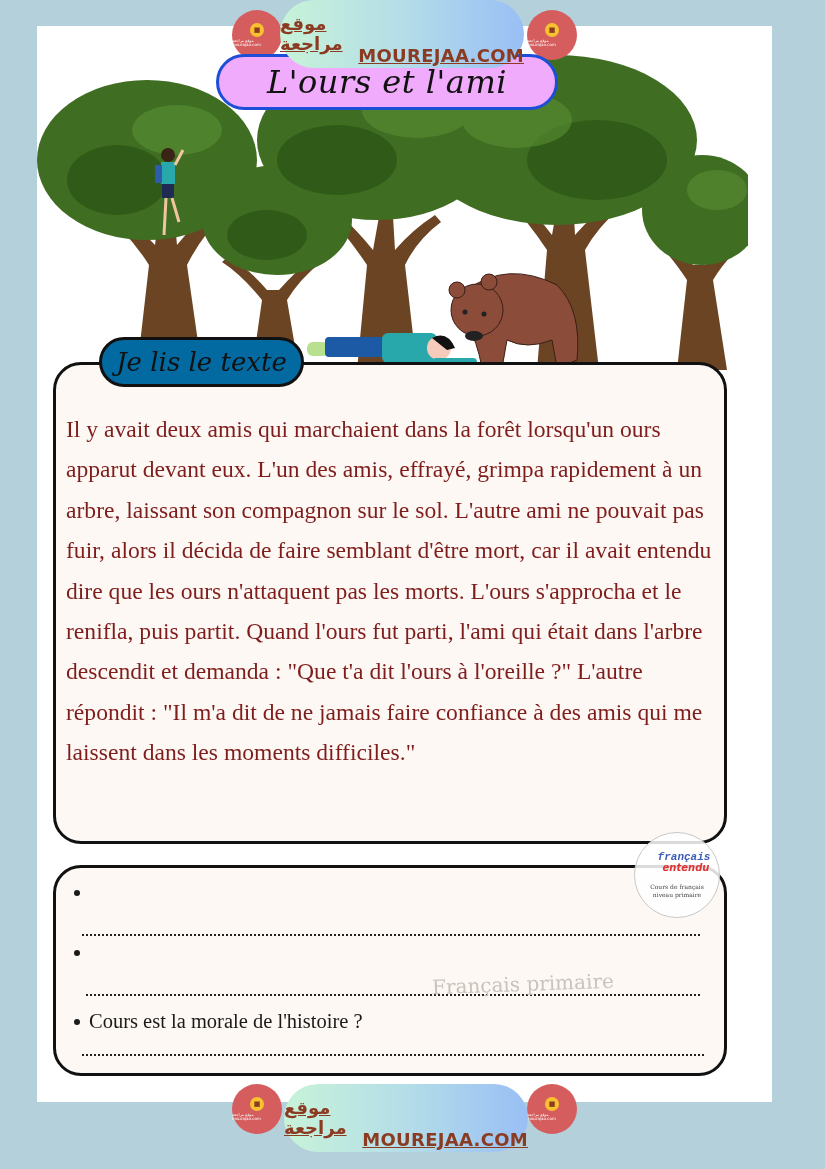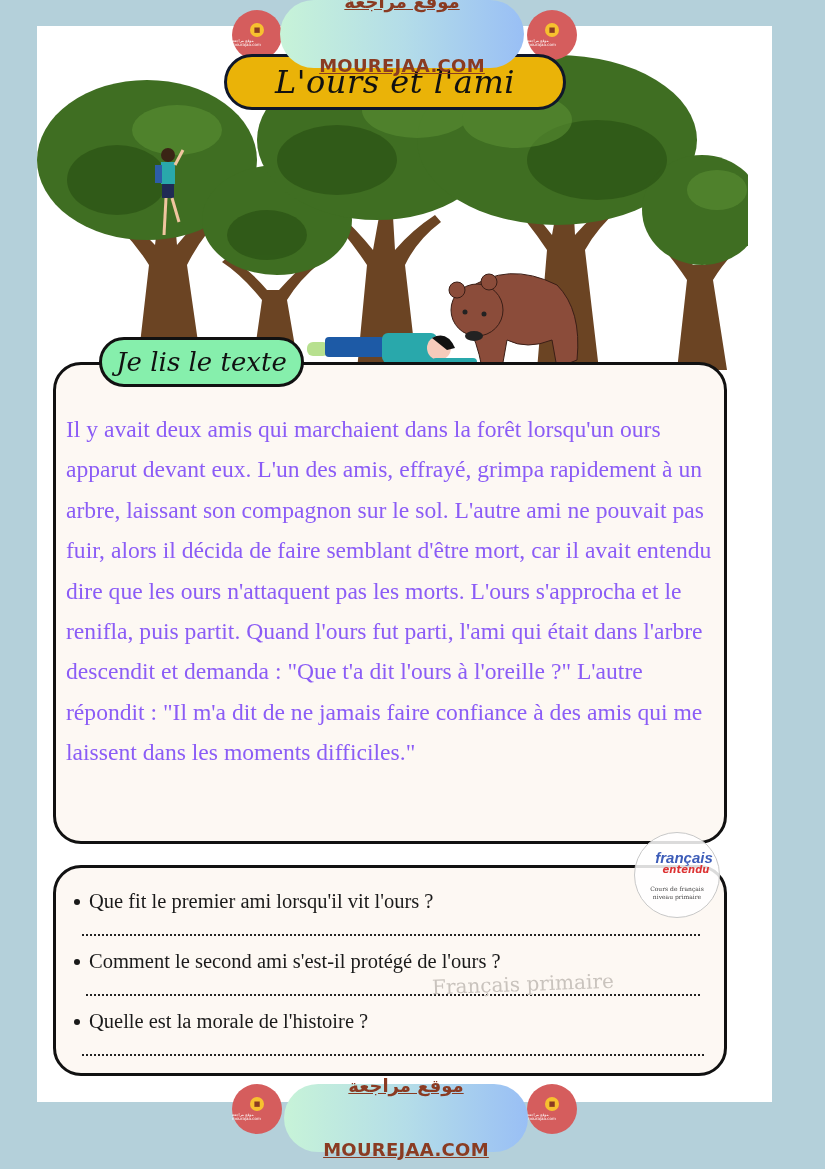--- a/index.html
+++ b/index.html
@@ -9,67 +9,67 @@
     font-family:"DejaVu Serif", serif;
   }
   .page {
     position:absolute; left:37px; top:26px; width:735px; height:1076px;
     background:#ffffff;
   }
   
   .scene { position:absolute; left:37px; top:50px; width:711px; height:320px; }
   
   .title-pill {
-    position:absolute; left:224px; top:54px; width:342px; height:56px;
-    background:#eab308; border:3px solid #0f172a; border-radius:30px; box-sizing:border-box;
+    position:absolute; left:216px; top:54px; width:342px; height:56px;
+    background:#f0abfc; border:3px solid #1d4ed8; border-radius:30px; box-sizing:border-box;
     display:flex; align-items:center; justify-content:center;
   }
   .title-pill span {
     font-family:"DejaVu Serif", serif; font-style:italic; font-size:32px; color:#111;
     letter-spacing:0.5px;
   }
   
   .banner {
     position:absolute; width:244px; height:68px; border-radius:34px;
     background:linear-gradient(90deg,#c7f3d8 0%,#b4dde8 50%,#99bff5 100%);
-    display:flex; flex-direction:column; align-items:center; justify-content:center;
+    display:flex; flex-direction:row; align-items:center; justify-content:center;
   }
   .banner .ar, .banner .en {
     color:#8a3b22; font-family:"DejaVu Sans", sans-serif; font-weight:bold;
     text-decoration:underline; line-height:1.1;
   }
   .banner .ar { font-size:18px; }
   .banner .en { font-size:18px; letter-spacing:0.3px;margin-top:44px; }
   .badge {
     position:absolute; width:50px; height:50px; border-radius:50%;
     background:#d55d5d; display:flex; flex-direction:column; align-items:center; justify-content:center;
   }
   .badge .book {
     width:14px; height:14px; border-radius:50%; background:#f7c12f;
     display:flex; align-items:center; justify-content:center; font-size:7px; color:#8a3b22;
   }
   .badge .tiny { font-family:"DejaVu Sans", sans-serif; font-size:4px; color:#fff; margin-top:2px; line-height:1; }
   
   .section-pill {
     position:absolute; left:99px; top:337px; width:205px; height:50px;
-    background:#86efac; border:3px solid #111; border-radius:26px; box-sizing:border-box;
+    background:#0369a1; border:3px solid #111; border-radius:26px; box-sizing:border-box;
     display:flex; align-items:center; justify-content:center; z-index:3;
   }
   .section-pill span {
     font-family:"DejaVu Serif", serif; font-style:italic; font-size:26px; color:#111;
   }
   
   .text-box {
     position:absolute; left:53px; top:362px; width:674px; height:482px;
     background:#fdf8f3; border:3px solid #111; border-radius:28px; box-sizing:border-box;
     z-index:2;
   }
   .text-box p {
     position:absolute; left:10px; top:44px; width:660px; margin:0;
-    font-family:"Liberation Serif", serif; font-size:23.6px; line-height:40.4px; color:#8b5cf6;
+    font-family:"Liberation Serif", serif; font-size:23.6px; line-height:40.4px; color:#7f1d1d;
   }
   
   .q-box {
     position:absolute; left:53px; top:865px; width:674px; height:211px;
     background:#fdf8f3; border:3px solid #111; border-radius:28px; box-sizing:border-box;
   }
   .q-item { position:absolute; left:18px; width:640px; }
   .q-text {
     font-family:"Liberation Serif", serif; font-size:20.5px; color:#1a1a1a; display:flex; align-items:center;
   }
@@ -79,21 +79,21 @@
   }
   .watermark {
     position:absolute; left:432px; top:972px; font-family:"DejaVu Serif", serif;
     font-size:20px; color:#c9c3bd; transform:rotate(-2deg);
   }
   .fp-logo {
     position:absolute; left:634px; top:832px; width:84px; height:84px;
     border:1px solid #c8c8c8; border-radius:50%; background:rgba(255,255,255,0.85);
     display:flex; flex-direction:column; align-items:center; justify-content:center; z-index:4;
   }
-  .fp-logo .fp1 { font-family:Liberation Sans, sans-serif; font-style:italic; font-weight:bold; font-size:15px; color:#3c5cb8; line-height:1; margin-left:14px; }
+  .fp-logo .fp1 { font-family:Liberation Mono, monospace; font-style:italic; font-weight:bold; font-size:11px; color:#3c5cb8; line-height:1; margin-left:14px; }
   .fp-logo .fp2 { font-family:"DejaVu Sans", sans-serif; font-style:italic; font-weight:bold; font-size:10px; color:#d33; line-height:1; margin-left:18px; }
   .fp-logo .fp3 { font-family:"DejaVu Serif", serif; font-size:6px; color:#444; margin-top:10px; line-height:1.3; text-align:center; }
 </style>
 </head>
 <body>
 
 <div class="page"></div>
 
 <svg class="scene" viewBox="0 0 711 320" width="711" height="320">
 
@@ -177,35 +177,33 @@
   <span>Je lis le texte</span>
 </div>
 <div class="text-box">
   <p>Il y avait deux amis qui marchaient dans la forêt lorsqu'un ours apparut devant eux. L'un des amis, effrayé, grimpa rapidement à un arbre, laissant son compagnon sur le sol. L'autre ami ne pouvait pas fuir, alors il décida de faire semblant d'être mort, car il avait entendu dire que les ours n'attaquent pas les morts. L'ours s'approcha et le renifla, puis partit. Quand l'ours fut parti, l'ami qui était dans l'arbre descendit et demanda : "Que t'a dit l'ours à l'oreille ?" L'autre répondit : "Il m'a dit de ne jamais faire confiance à des amis qui me laissent dans les moments difficiles."</p>
 </div>
 
 <div class="q-box">
   <div class="q-item" style="top:22px;">
     <div class="q-text">
         <span class="bullet"></span>
-        <span>Que fit le premier ami lorsqu'il vit l'ours ?</span>
       </div>
   </div>
   <div class="q-line" style="top:66px;left:26px;width:618px;"></div>
   <div class="q-item" style="top:82px;">
     <div class="q-text">
         <span class="bullet"></span>
-        <span>Comment le second ami s'est-il protégé de l'ours ?</span>
       </div>
   </div>
   <div class="q-line" style="top:126px;left:30px;width:614px;"></div>
   <div class="q-item" style="top:142px;">
     <div class="q-text">
         <span class="bullet"></span>
-        <span>Quelle est la morale de l'histoire ?</span>
+        <span>Cours est la morale de l'histoire ?</span>
       </div>
   </div>
   <div class="q-line" style="top:186px;left:26px;width:622px;"></div>
 </div>
 
 <div class="watermark">Français primaire</div>
 
 <div class="fp-logo">
   <div class="fp1">français</div>
   <div class="fp2">entendu</div>

